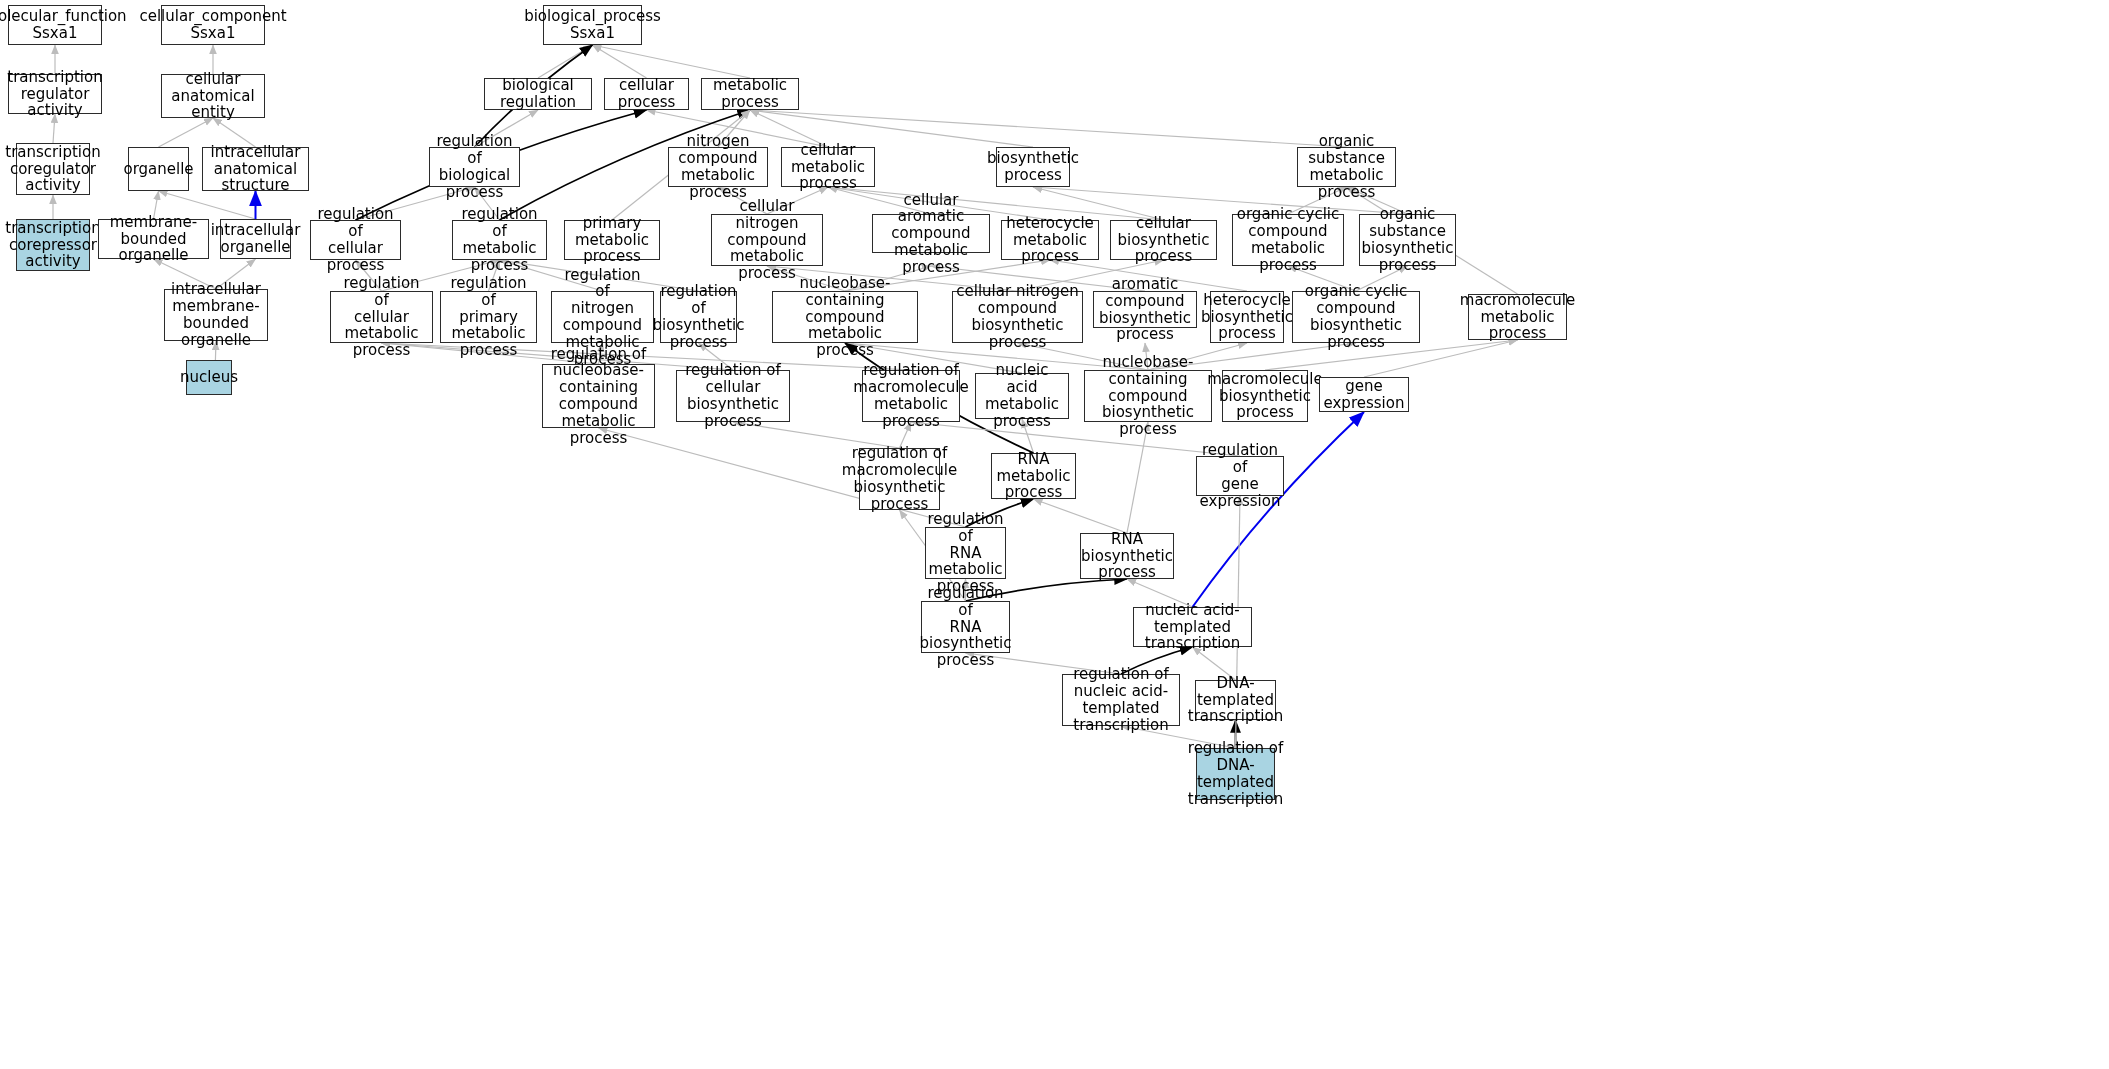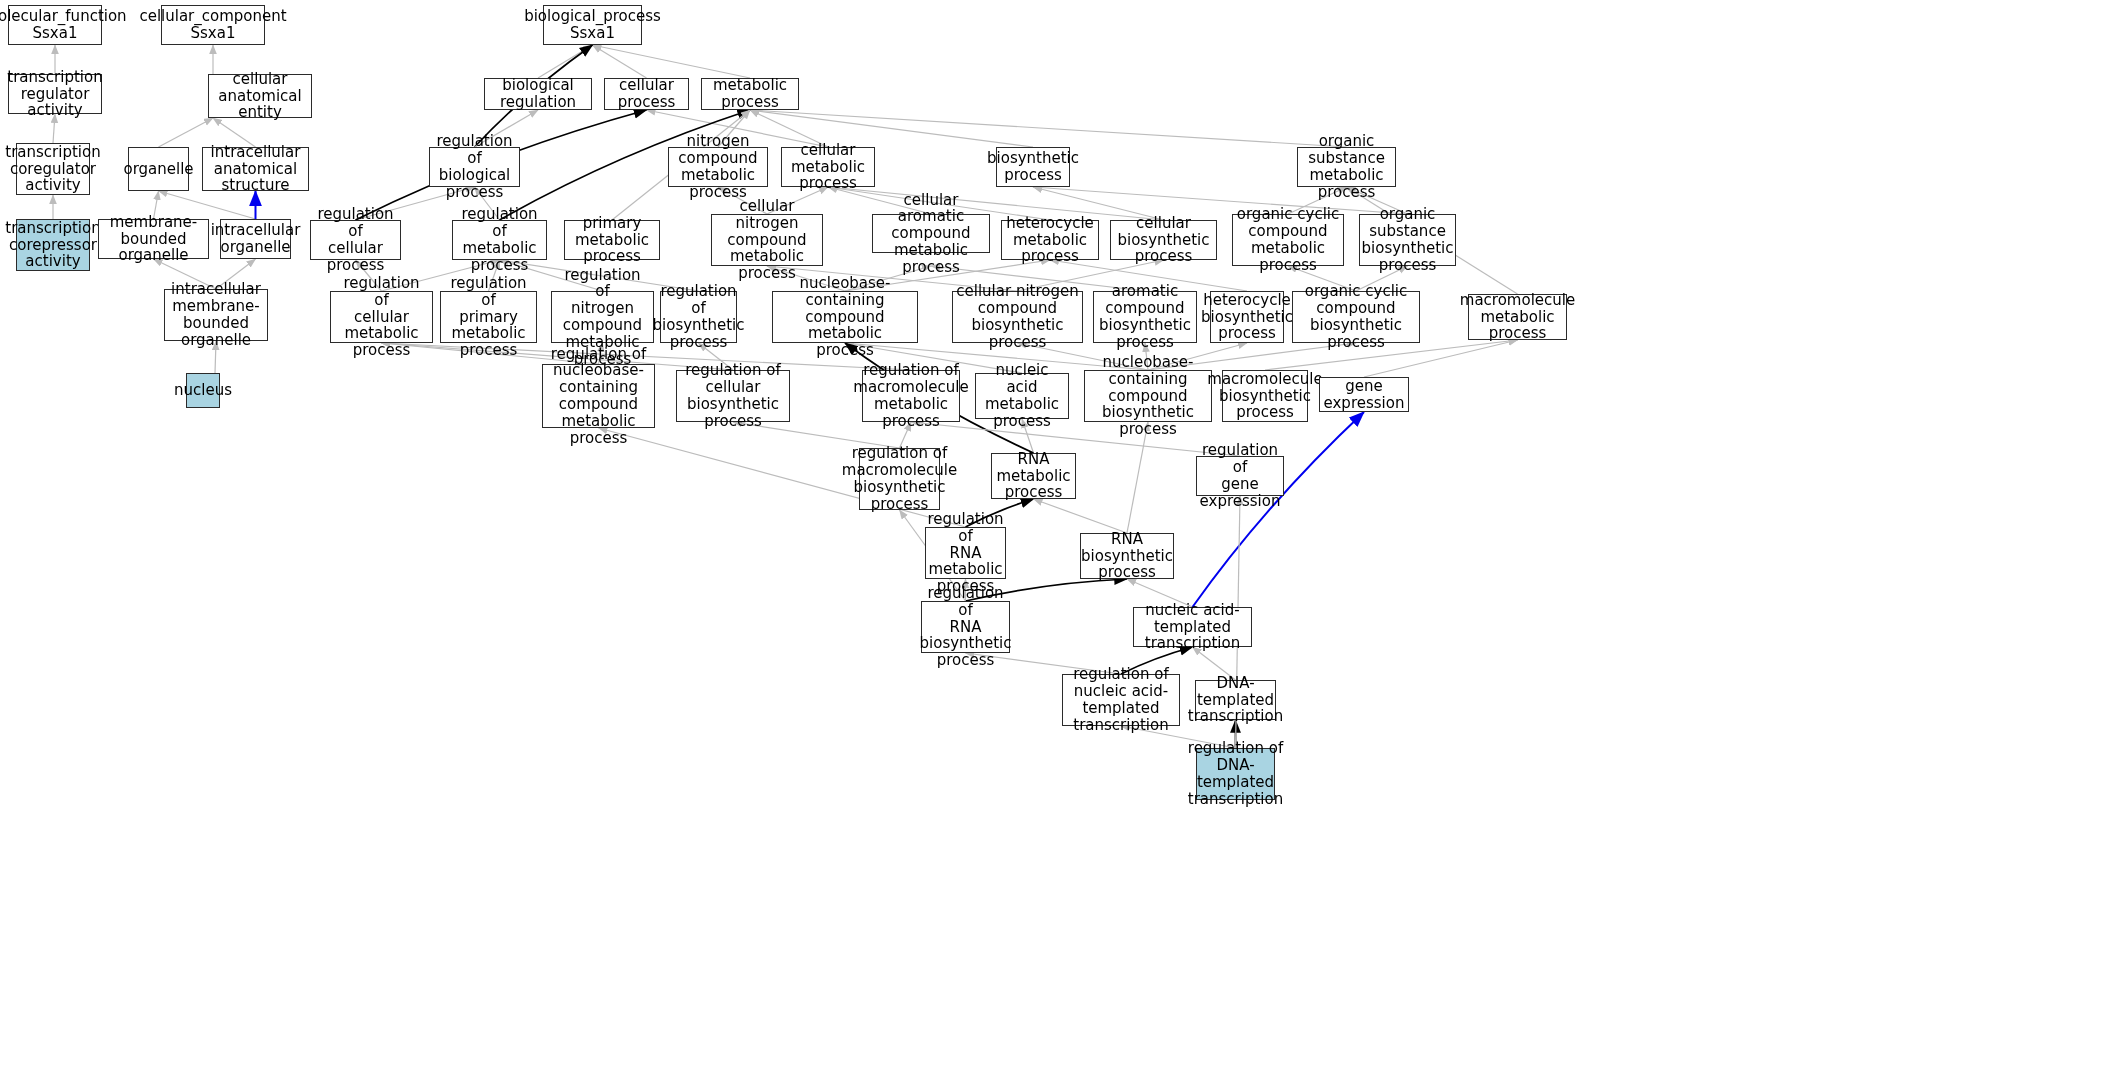--- a/index.html
+++ b/index.html
@@ -120,33 +120,33 @@
       <div class="node" style="left: 8px; top: 74px; width: 94px; height: 40px;">transcription
 regulator activity</div>
       <div class="node" style="left: 16px; top: 143px; width: 74px; height: 52px;">transcription
 coregulator
 activity</div>
       <div class="node hl" style="left: 16px; top: 219px; width: 74px; height: 52px;">transcription
 corepressor
 activity</div>
       <div class="node" style="left: 161px; top: 5px; width: 104px; height: 40px;">cellular_component
 Ssxa1</div>
-      <div class="node" style="left: 161px; top: 74px; width: 104px; height: 44px; margin-left: 47px;">cellular anatomical
+      <div class="node" style="left: 161px; top: 74px; width: 104px; height: 44px;">cellular anatomical
 entity</div>
       <div class="node" style="left: 128px; top: 147px; width: 61px; height: 44px;">organelle</div>
       <div class="node" style="left: 202px; top: 147px; width: 107px; height: 44px;">intracellular
 anatomical structure</div>
       <div class="node" style="left: 98px; top: 219px; width: 111px; height: 40px;">membrane-bounded
 organelle</div>
       <div class="node" style="left: 220px; top: 219px; width: 71px; height: 40px;">intracellular
 organelle</div>
       <div class="node" style="left: 164px; top: 289px; width: 104px; height: 52px;">intracellular
 membrane-bounded
 organelle</div>
-      <div class="node hl" style="left: 186px; top: 373px; width: 34px; height: 35px; text-align: center;">nucleus</div>
+      <div class="node hl" style="left: 186px; top: 360px; width: 46px; height: 35px; text-align: center;">nucleus</div>
       <div class="node" style="left: 543px; top: 5px; width: 99px; height: 40px;">biological_process
 Ssxa1</div>
       <div class="node" style="left: 484px; top: 78px; width: 108px; height: 32px;">biological regulation</div>
       <div class="node" style="left: 604px; top: 78px; width: 85px; height: 32px;">cellular process</div>
       <div class="node" style="left: 701px; top: 78px; width: 98px; height: 32px;">metabolic process</div>
       <div class="node" style="left: 429px; top: 147px; width: 91px; height: 40px;">regulation of
 biological process</div>
       <div class="node" style="left: 668px; top: 147px; width: 100px; height: 40px;">nitrogen compound
 metabolic process</div>
       <div class="node" style="left: 781px; top: 147px; width: 94px; height: 40px;">cellular metabolic
@@ -188,21 +188,21 @@
 metabolic process</div>
       <div class="node" style="left: 660px; top: 291px; width: 77px; height: 52px;">regulation of
 biosynthetic
 process</div>
       <div class="node" style="left: 772px; top: 291px; width: 146px; height: 52px;">nucleobase-containing
 compound metabolic
 process</div>
       <div class="node" style="left: 952px; top: 291px; width: 131px; height: 52px;">cellular nitrogen
 compound biosynthetic
 process</div>
-      <div class="node" style="left: 1093px; top: 291px; width: 104px; height: 52px;">aromatic compound
+      <div class="node" style="left: 1093px; top: 291px; width: 104px; height: 37px;">aromatic compound
 biosynthetic
 process</div>
       <div class="node" style="left: 1210px; top: 291px; width: 74px; height: 52px;">heterocycle
 biosynthetic
 process</div>
       <div class="node" style="left: 1292px; top: 291px; width: 128px; height: 52px;">organic cyclic
 compound biosynthetic
 process</div>
       <div class="node" style="left: 1468px; top: 294px; width: 99px; height: 46px;">macromolecule
 metabolic process</div>

